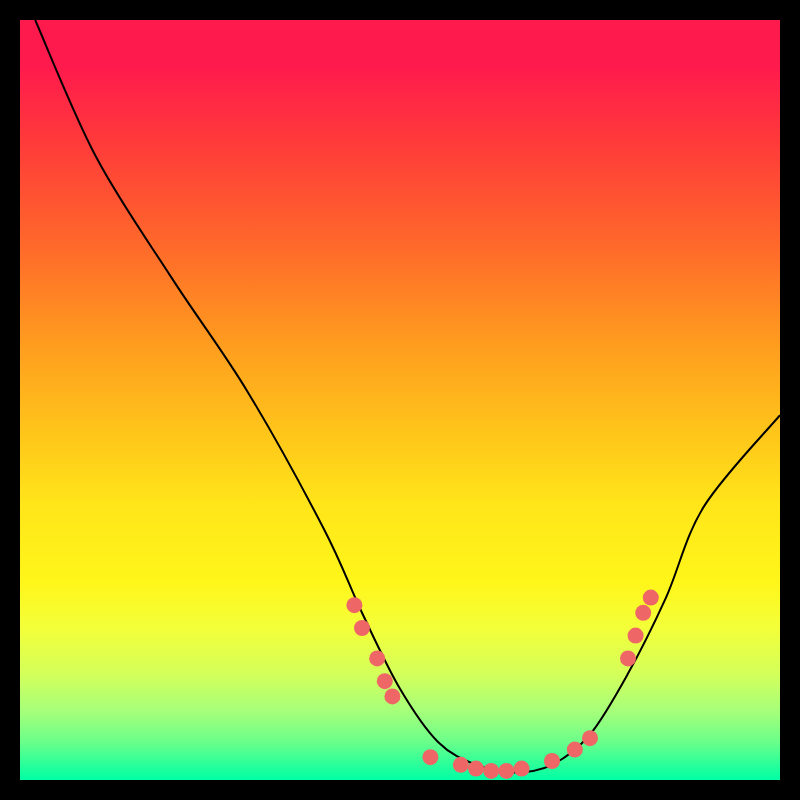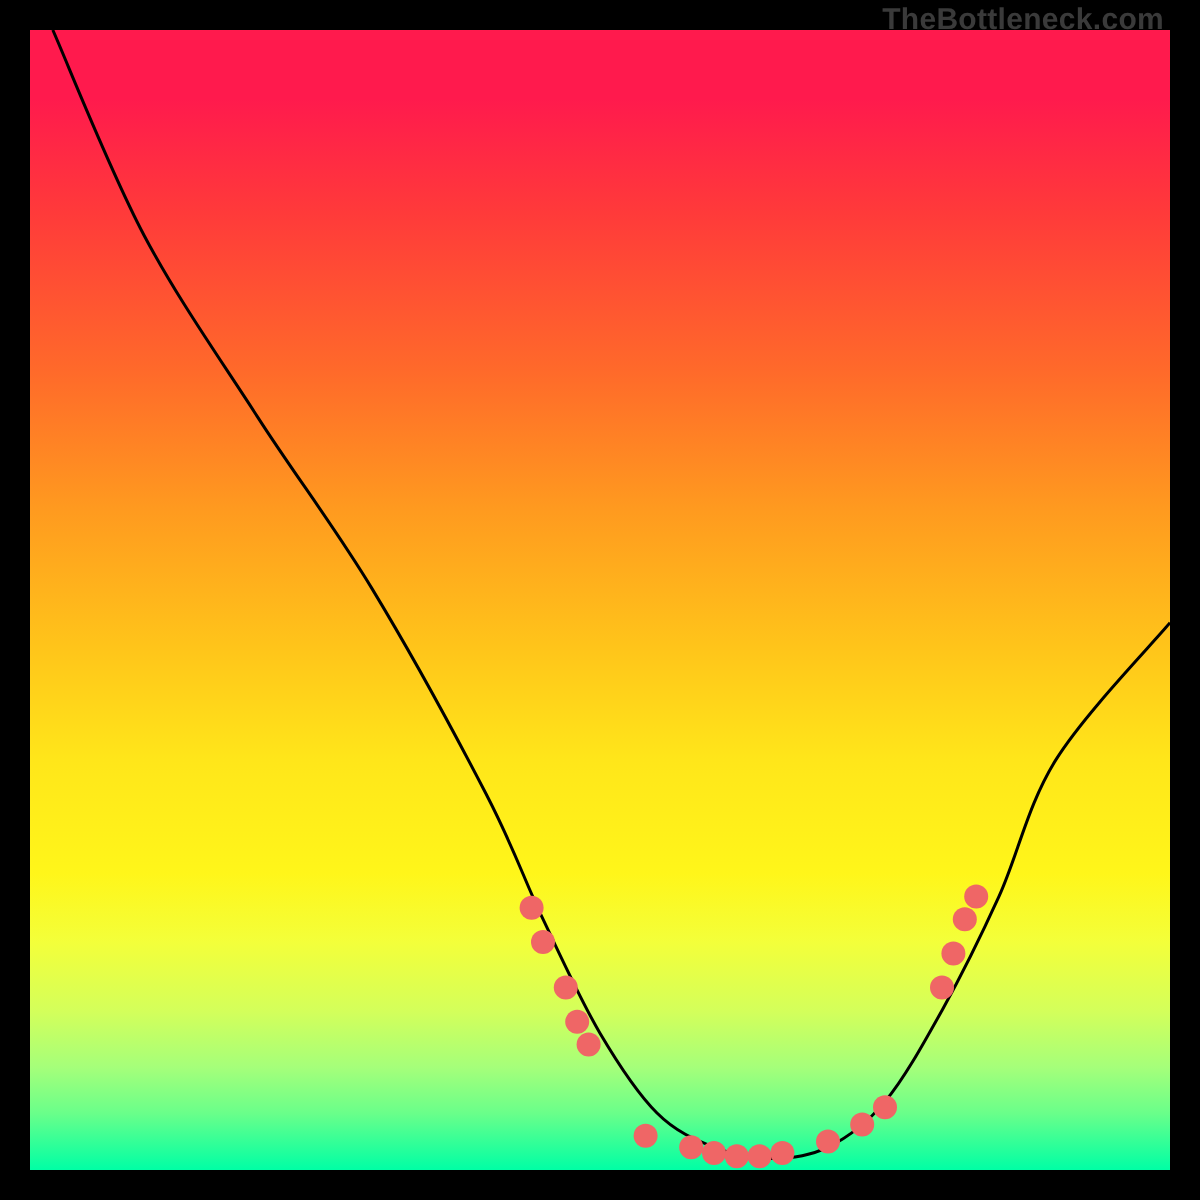--- a/index.html
+++ b/index.html
@@ -66,21 +66,20 @@
   }
   .dot {
     fill: #ef6666;
     stroke: none;
   }
 </style>
 </head>
 <body>
 
 <div class="stage">
-  <div class="watermark">TheBottleneck.com</div>
   <div class="plot-area">
     <svg class="curve" viewBox="0 0 760 760" preserveAspectRatio="none">
       <path id="main-curve" d="M15.2,0.0 C25.3,22.8 53.2,93.7 76.0,136.8 C98.8,179.9 126.7,219.1 152.0,258.4 C177.3,297.7 202.7,330.6 228.0,372.4 C253.3,414.2 285.0,472.5 304.0,509.2 C323.0,545.9 329.3,566.2 342.0,592.8 C354.7,619.4 367.3,647.3 380.0,668.8 C392.7,690.3 405.3,709.3 418.0,722.0 C430.7,734.7 443.3,739.7 456.0,744.8 C468.7,749.9 481.3,752.4 494.0,752.4 C506.7,752.4 519.3,751.1 532.0,744.8 C544.7,738.5 557.3,729.6 570.0,714.4 C582.7,699.2 595.3,676.4 608.0,653.6 C620.7,630.8 633.3,605.5 646.0,577.6 C658.7,549.7 665.0,516.8 684.0,486.4 C703.0,456.0 747.3,410.4 760.0,395.2"></path>
       <g id="dots">
           <circle cx="334.4" cy="585.2" r="8" class="dot"></circle>
           <circle cx="342.0" cy="608.0" r="8" class="dot"></circle>
           <circle cx="357.2" cy="638.4" r="8" class="dot"></circle>
           <circle cx="364.8" cy="661.2" r="8" class="dot"></circle>
           <circle cx="372.4" cy="676.4" r="8" class="dot"></circle>
           <circle cx="410.4" cy="737.2" r="8" class="dot"></circle>

